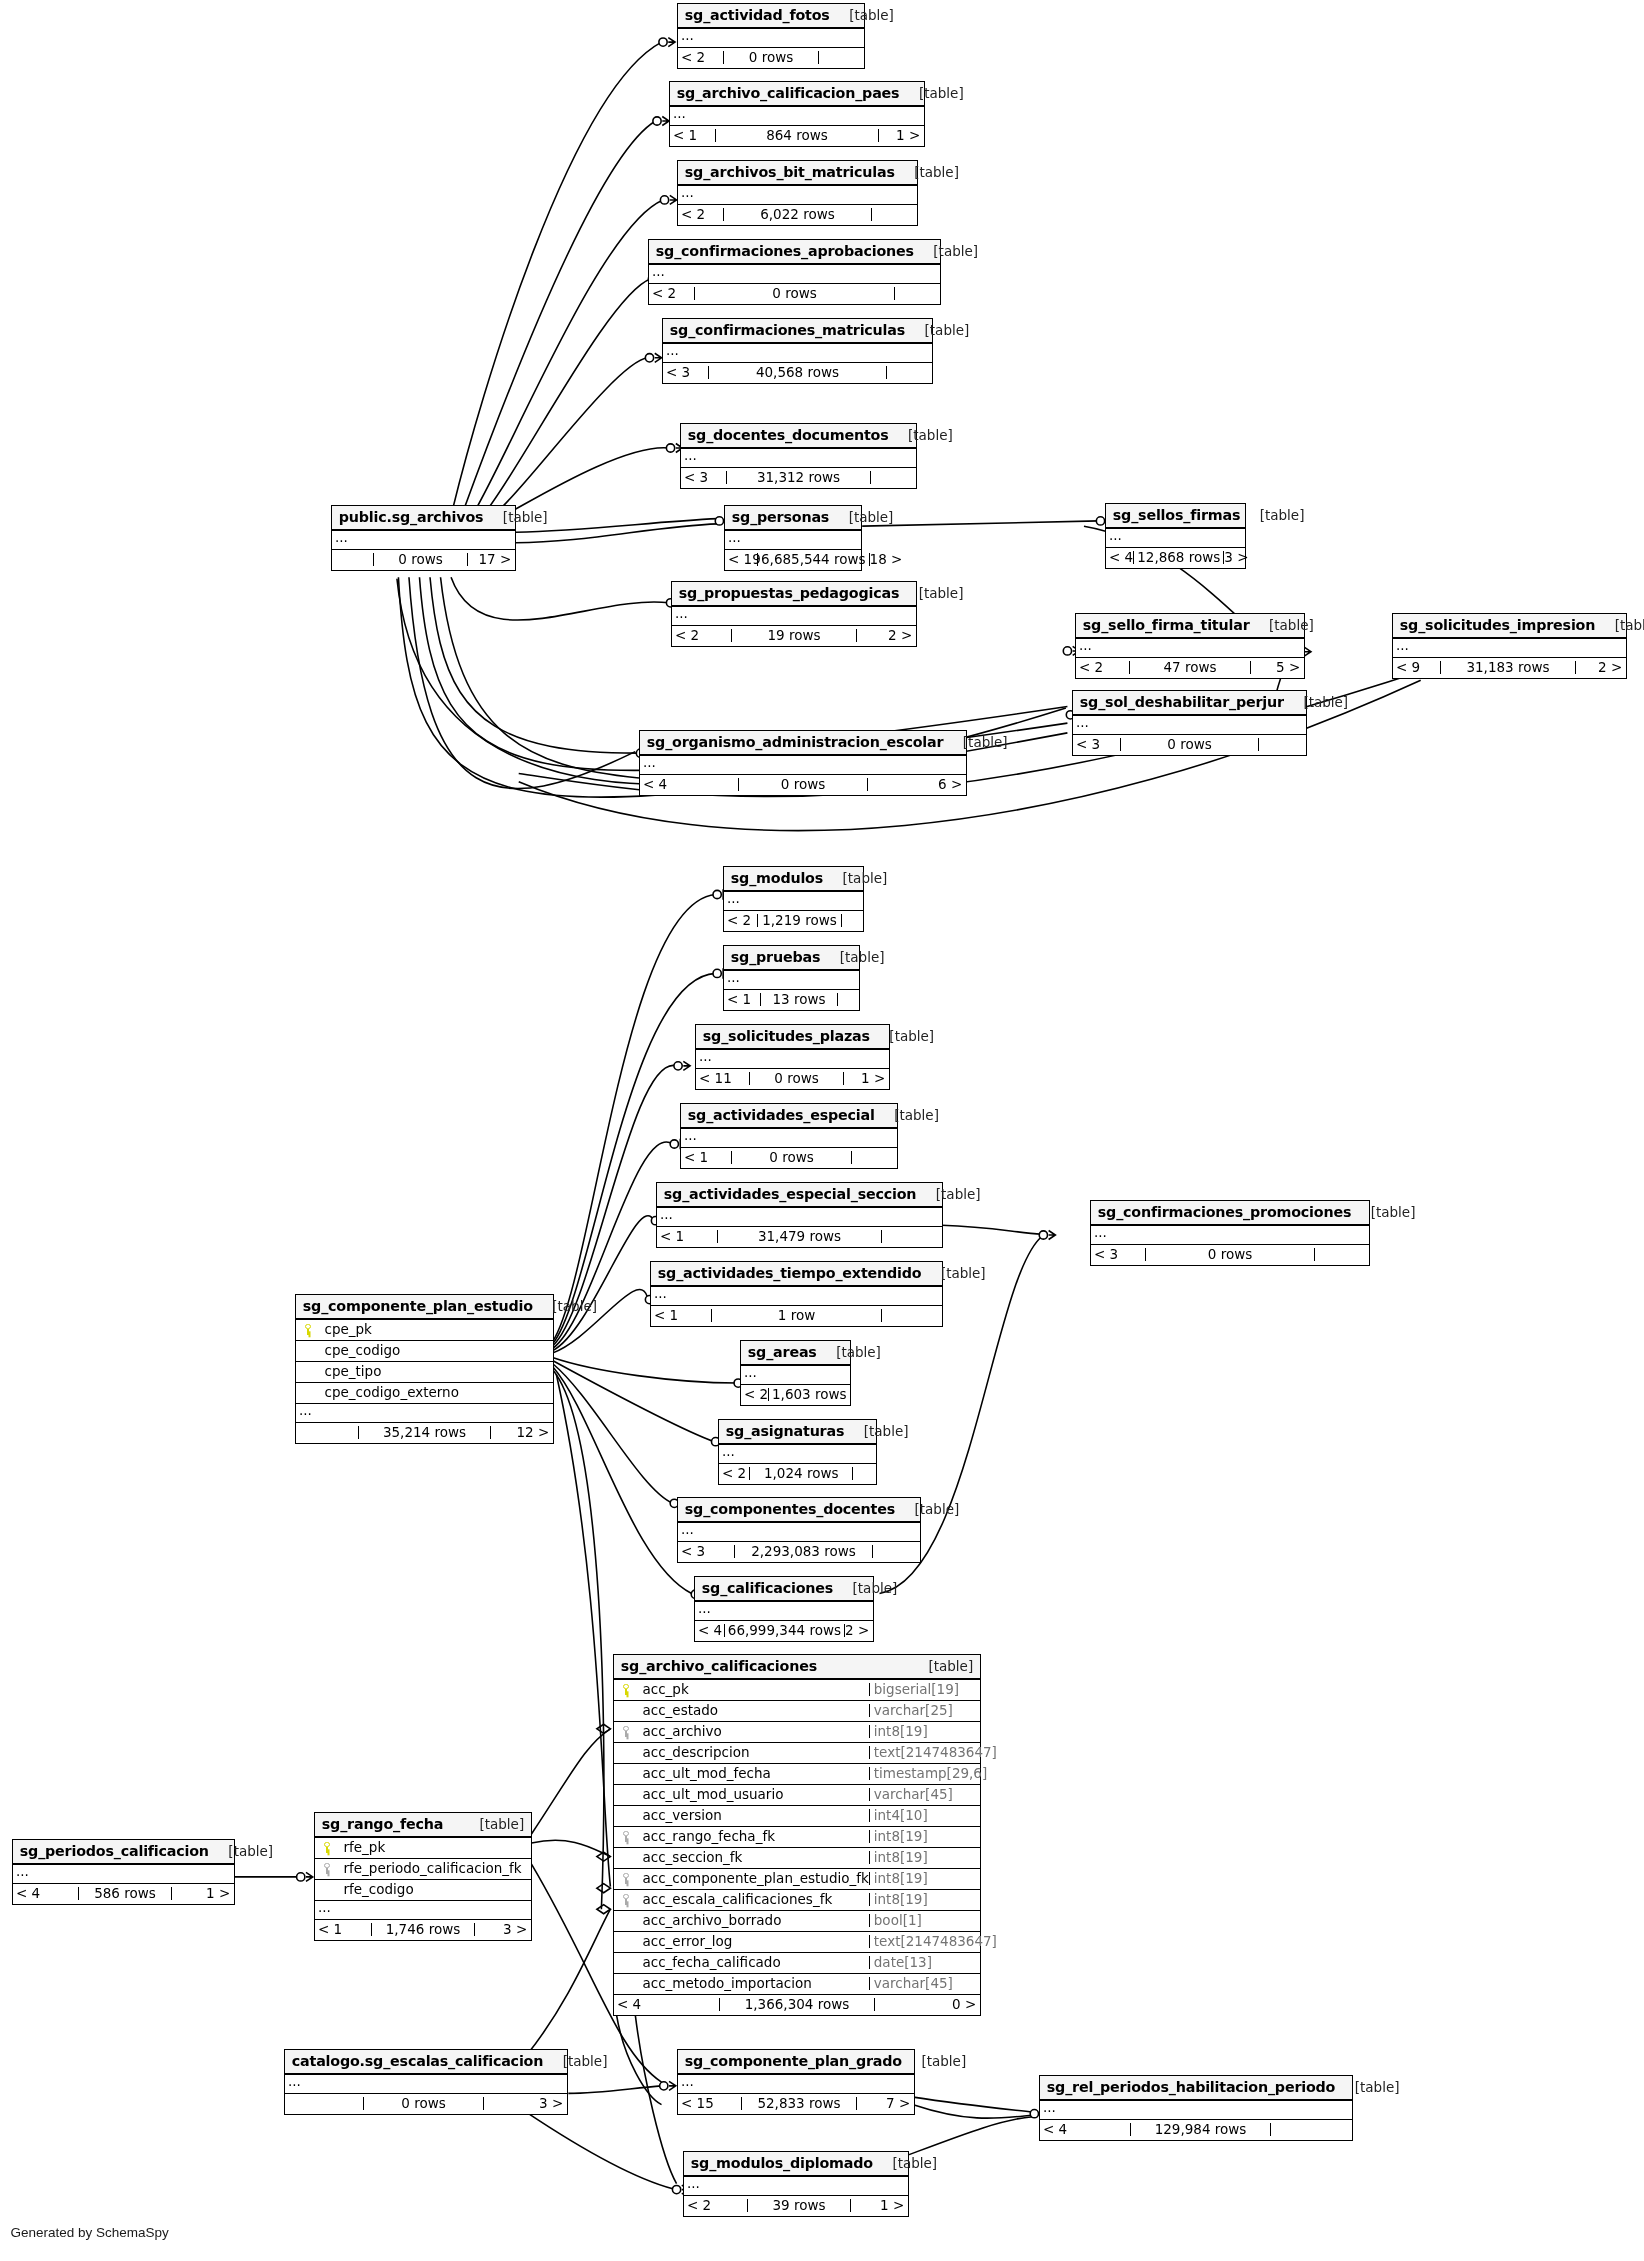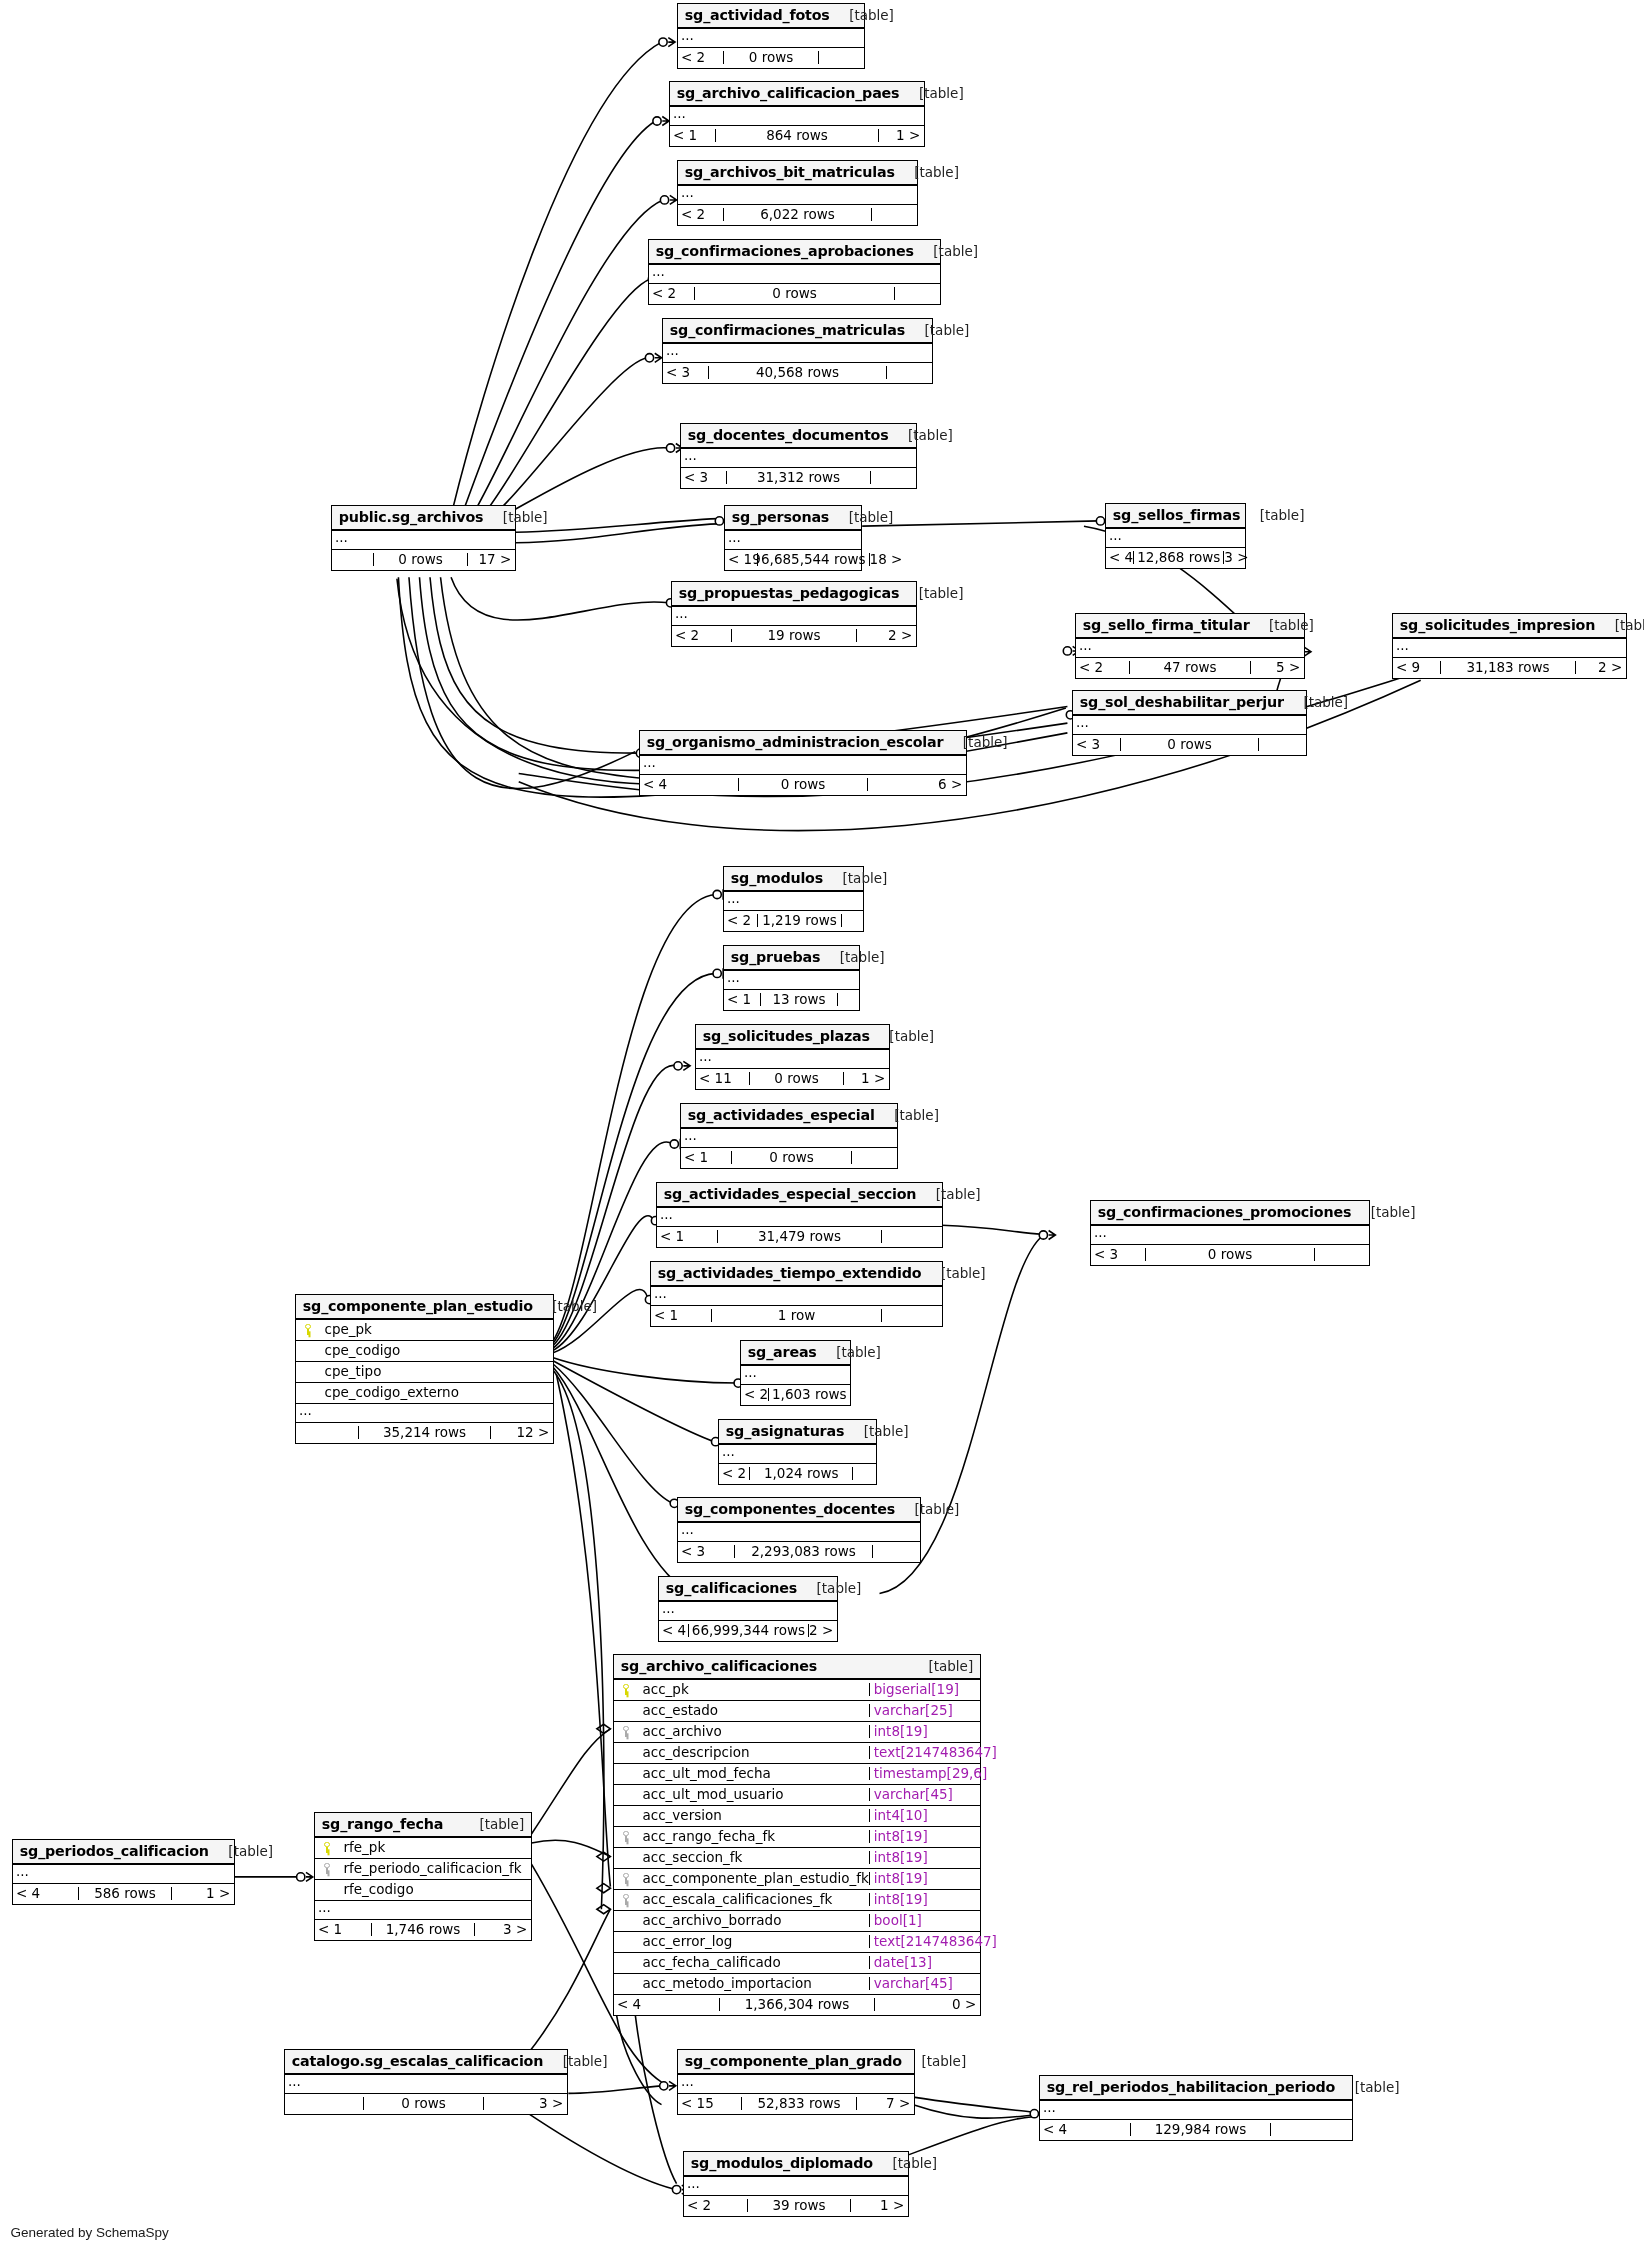--- a/index.html
+++ b/index.html
@@ -99,21 +99,21 @@
   .col-name {
     flex: 1;
     padding-left: 6px;
     font-size: 13.5px;
     color: #000000;
   }
   .col-type {
     border-left: 0.8px solid #000000;
     padding: 0 4.5px 0 3.8px;
     font-size: 13.5px;
-    color: #a21caf;
+    color: #737373;
     box-sizing: border-box;
   }
   .ellipsis-row {
     border-bottom: 0.8px solid #000000;
     padding: 0.8px 0 1.5px 3px;
     font-size: 13.5px;
     min-height: 19px;
     box-sizing: border-box;
     color: #000000;
   }
@@ -611,21 +611,21 @@
       <span class="node-kind">[table]</span>
     </div>
     <div class="ellipsis-row">...</div>
     <div class="foot-row">
       <span class="foot-left" style="width:56px">&lt; 3</span>
       <span class="foot-mid">2,293,083 rows</span>
       <span class="foot-right" style="width:47px"></span>
     </div>
   </div>
 
-  <div class="node" style="left:658px; top:1576px; width:180px;">
+  <div class="node" style="left:694px; top:1576px; width:180px;">
     <div class="node-title">
       <span class="node-name">sg_calificaciones</span>
       <span class="node-kind">[table]</span>
     </div>
     <div class="ellipsis-row">...</div>
     <div class="foot-row">
       <span class="foot-left" style="width:33px">&lt; 4</span>
       <span class="foot-mid">66,999,344 rows</span>
       <span class="foot-right" style="width:30px">2 &gt;</span>
     </div>

